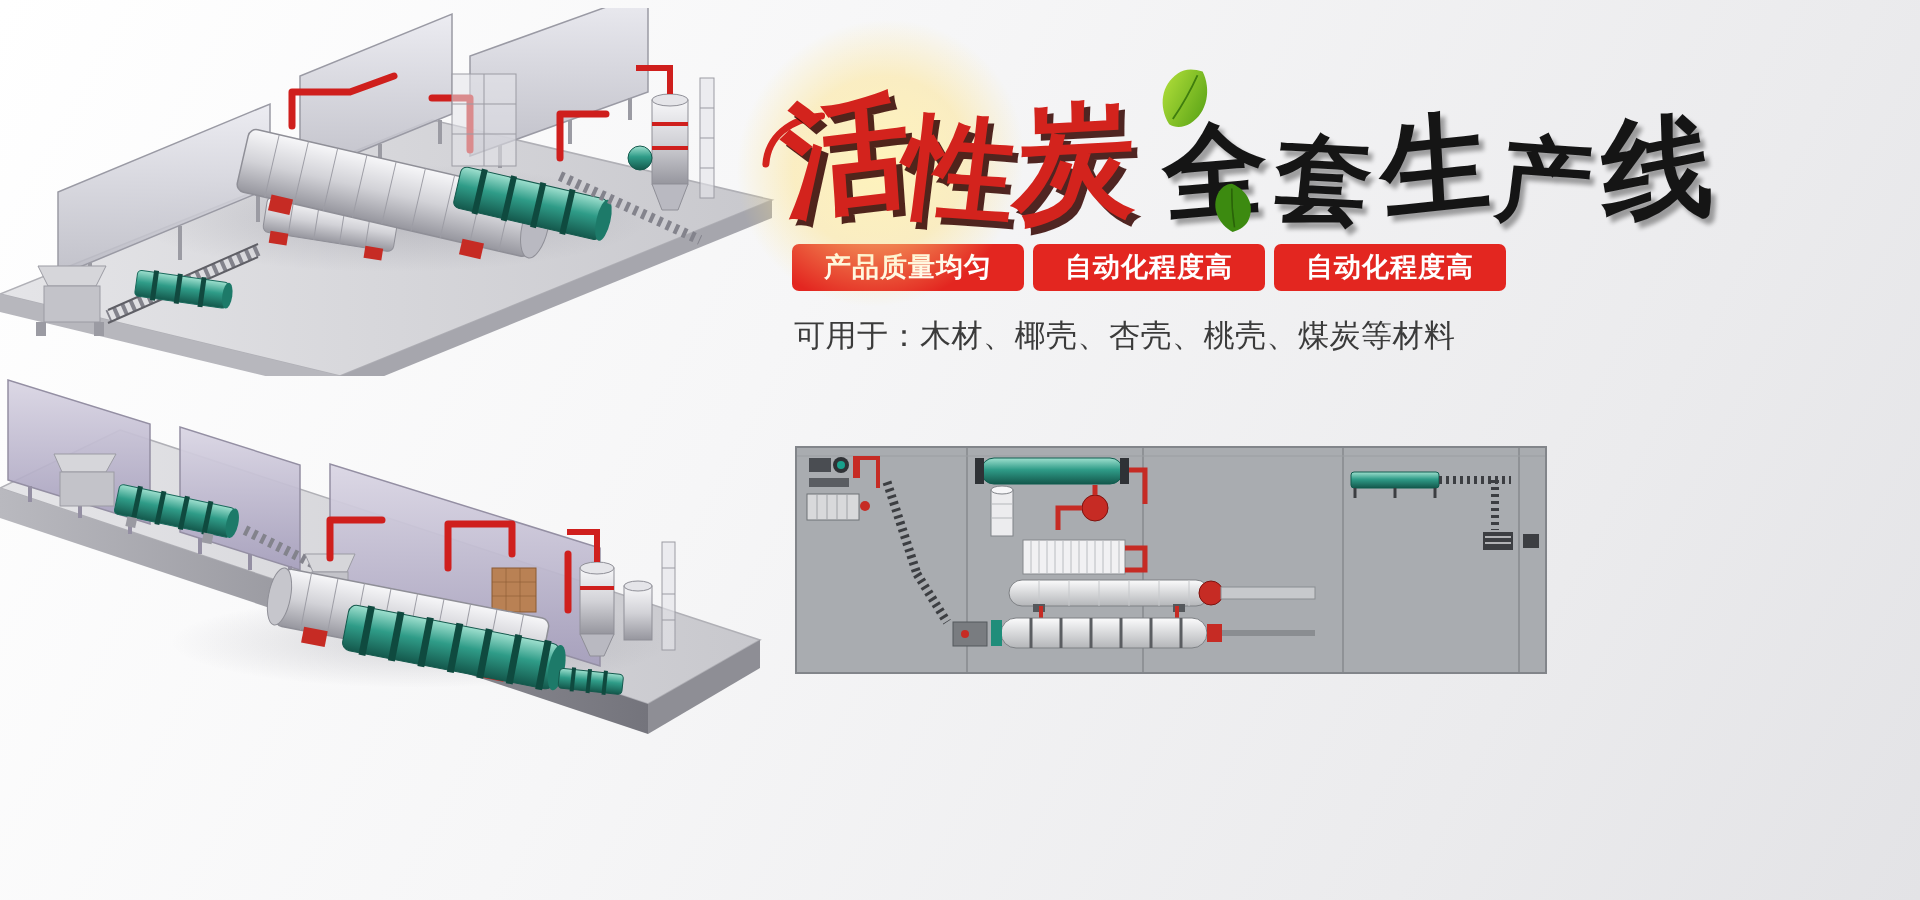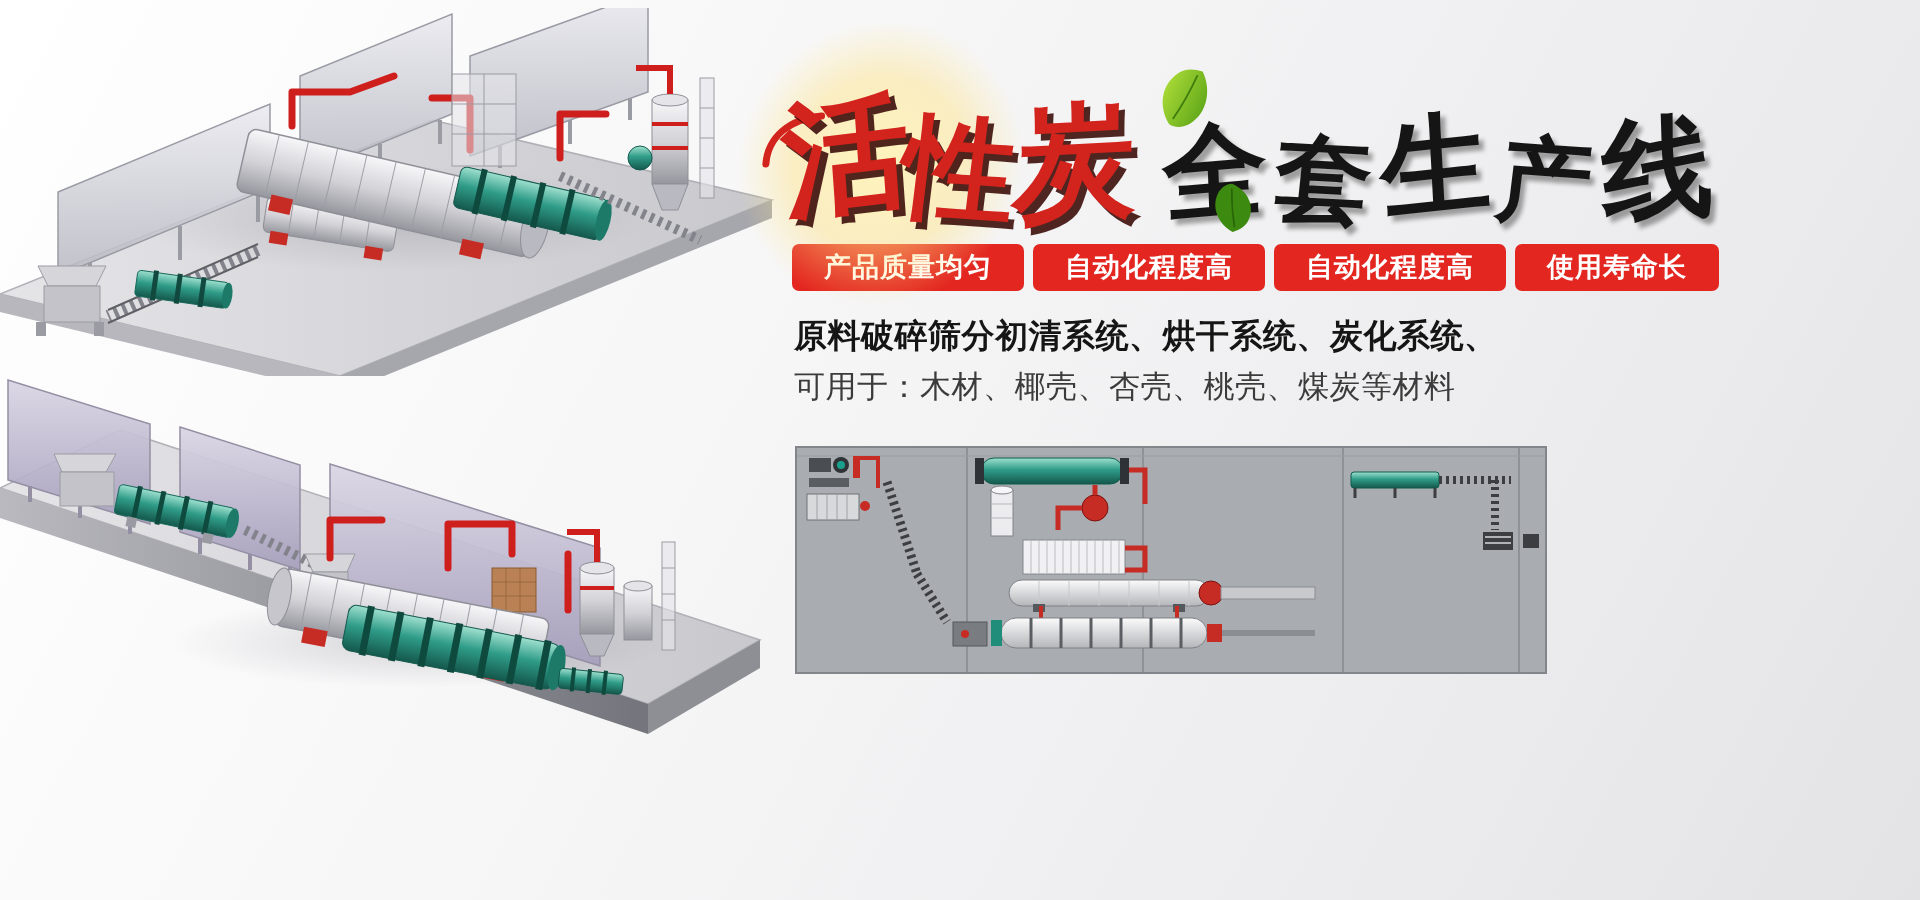--- a/index.html
+++ b/index.html
@@ -315,25 +315,23 @@
       <svg class="leaf leaf-2" width="46" height="46" viewBox="0 0 60 60">
         <path d="M29 2 C10 8 1 28 7 50 C12 56 20 58 28 56 C48 51 58 28 54 8 C46 2 37 -1 29 2 Z" fill="#3c8a10"></path>
         <path d="M12 46 C24 36 38 22 48 10" stroke="#2a6309" fill="none" stroke-width="2"></path>
       </svg>
     </div>
 
     <div class="badges">
       <span class="badge">产品质量均匀</span>
       <span class="badge">自动化程度高</span>
       <span class="badge">自动化程度高</span>
-      <span class="badge">使用寿命长</span>
     </div>
 
     <div class="desc">
-      <div>原料破碎筛分初清系统、烘干系统、炭化系统、</div>
     </div>
 
     <div class="materials">可用于：木材、椰壳、杏壳、桃壳、煤炭等材料</div>
 
     <svg class="schematic" width="752" height="228" viewBox="0 0 752 228">
       <rect x="1" y="1" width="750" height="226" fill="#a9acb0" stroke="#82858a" stroke-width="2"></rect>
       <g stroke="#8f9296" stroke-width="2">
         <line x1="172" y1="2" x2="172" y2="226"></line>
         <line x1="348" y1="2" x2="348" y2="226"></line>
         <line x1="548" y1="2" x2="548" y2="226"></line>

